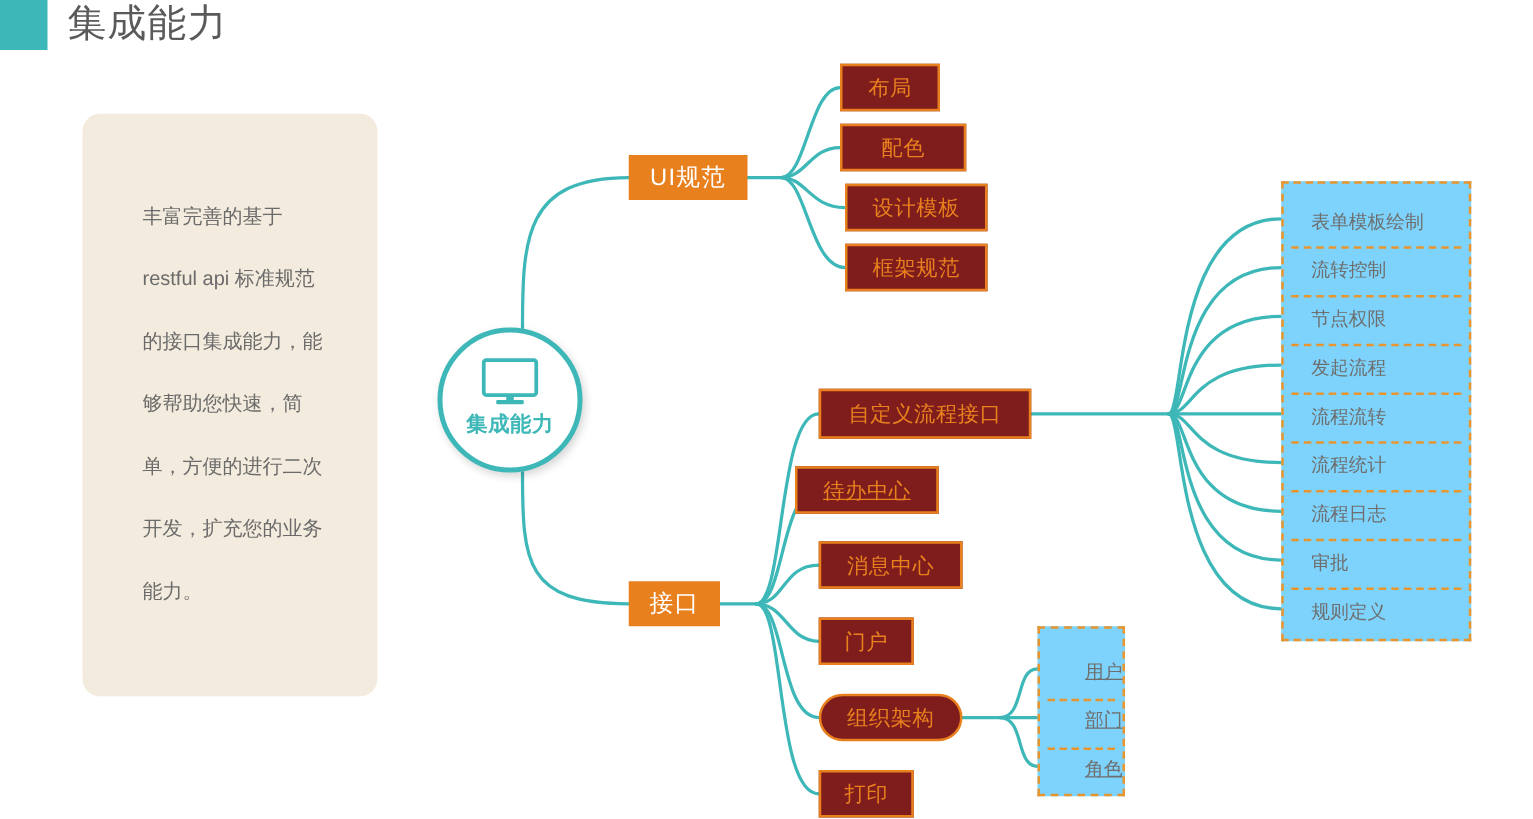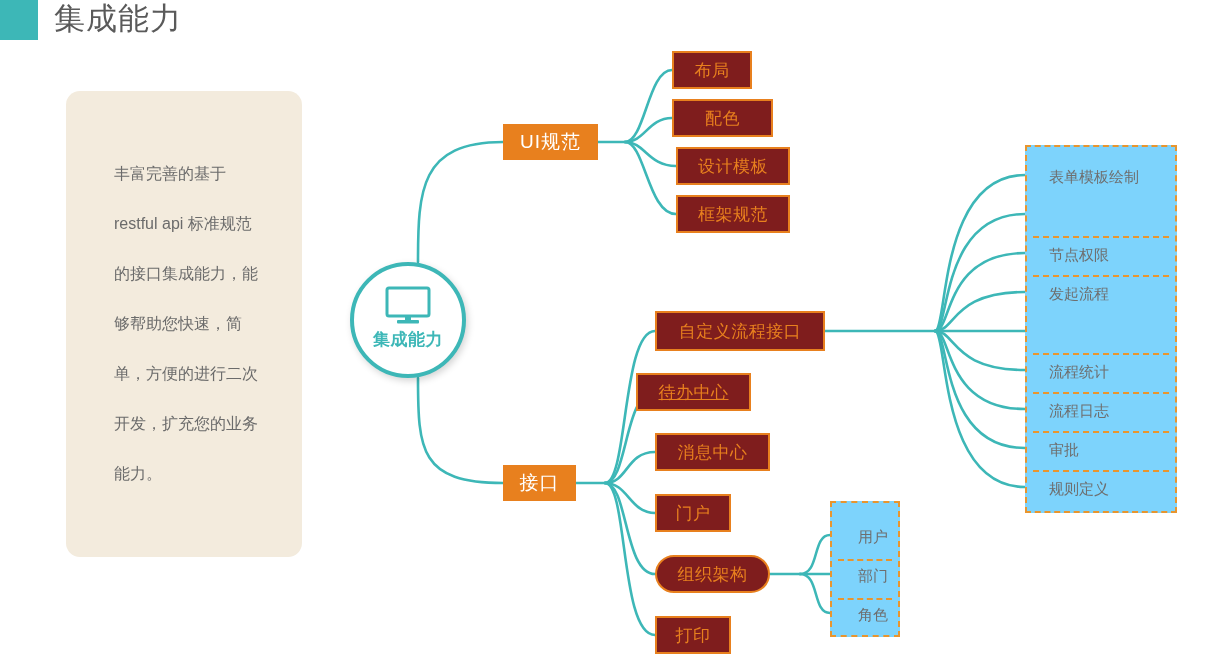--- a/index.html
+++ b/index.html
@@ -134,21 +134,21 @@
     color: #6e6e6e;
     white-space: nowrap;
   }
   .group-item .sep {
     position: absolute;
     left: 6px; right: 6px; top: 0;
     border-top: 2px dashed #E8952E;
   }
   .group-item:first-child .sep { display: none; }
   #group-flow .group-item { padding-left: 22px; height: 39px; }
-  #group-org .group-item { padding-left: 16px; height: 34px; justify-content: center; }
+  #group-org .group-item { padding-left: 16px; height: 34px; justify-content: flex-end; text-decoration: underline; }
 </style>
 </head>
 <body>
 
 <div id="header-bar">
   <div id="header-accent"></div>
   <div id="header-title">集成能力</div>
 </div>
 
 <div id="desc-panel">
@@ -249,27 +249,35 @@
 </div>
 <div class="node node-leaf" style="left:655px; top:616px; width:76px; height:38px;">
   <span>打印</span>
 </div>
 
 <div class="group-box" id="group-flow" style="left:1025px; top:145px; width:152px; height:368px;">
   <div class="group-item" style="top:11px;">
 
     <span>表单模板绘制</span>
   </div>
+  <div class="group-item" style="top:50px;">
+    <span class="sep"></span>
+    <span>流转控制</span>
+  </div>
   <div class="group-item" style="top:89px;">
     <span class="sep"></span>
     <span>节点权限</span>
   </div>
   <div class="group-item" style="top:128px;">
     <span class="sep"></span>
     <span>发起流程</span>
+  </div>
+  <div class="group-item" style="top:167px;">
+    <span class="sep"></span>
+    <span>流程流转</span>
   </div>
   <div class="group-item" style="top:245px;">
     <span class="sep"></span>
     <span>流程日志</span>
   </div>
   <div class="group-item" style="top:206px;">
     <span class="sep"></span>
     <span>流程统计</span>
   </div>
   <div class="group-item" style="top:284px;">

